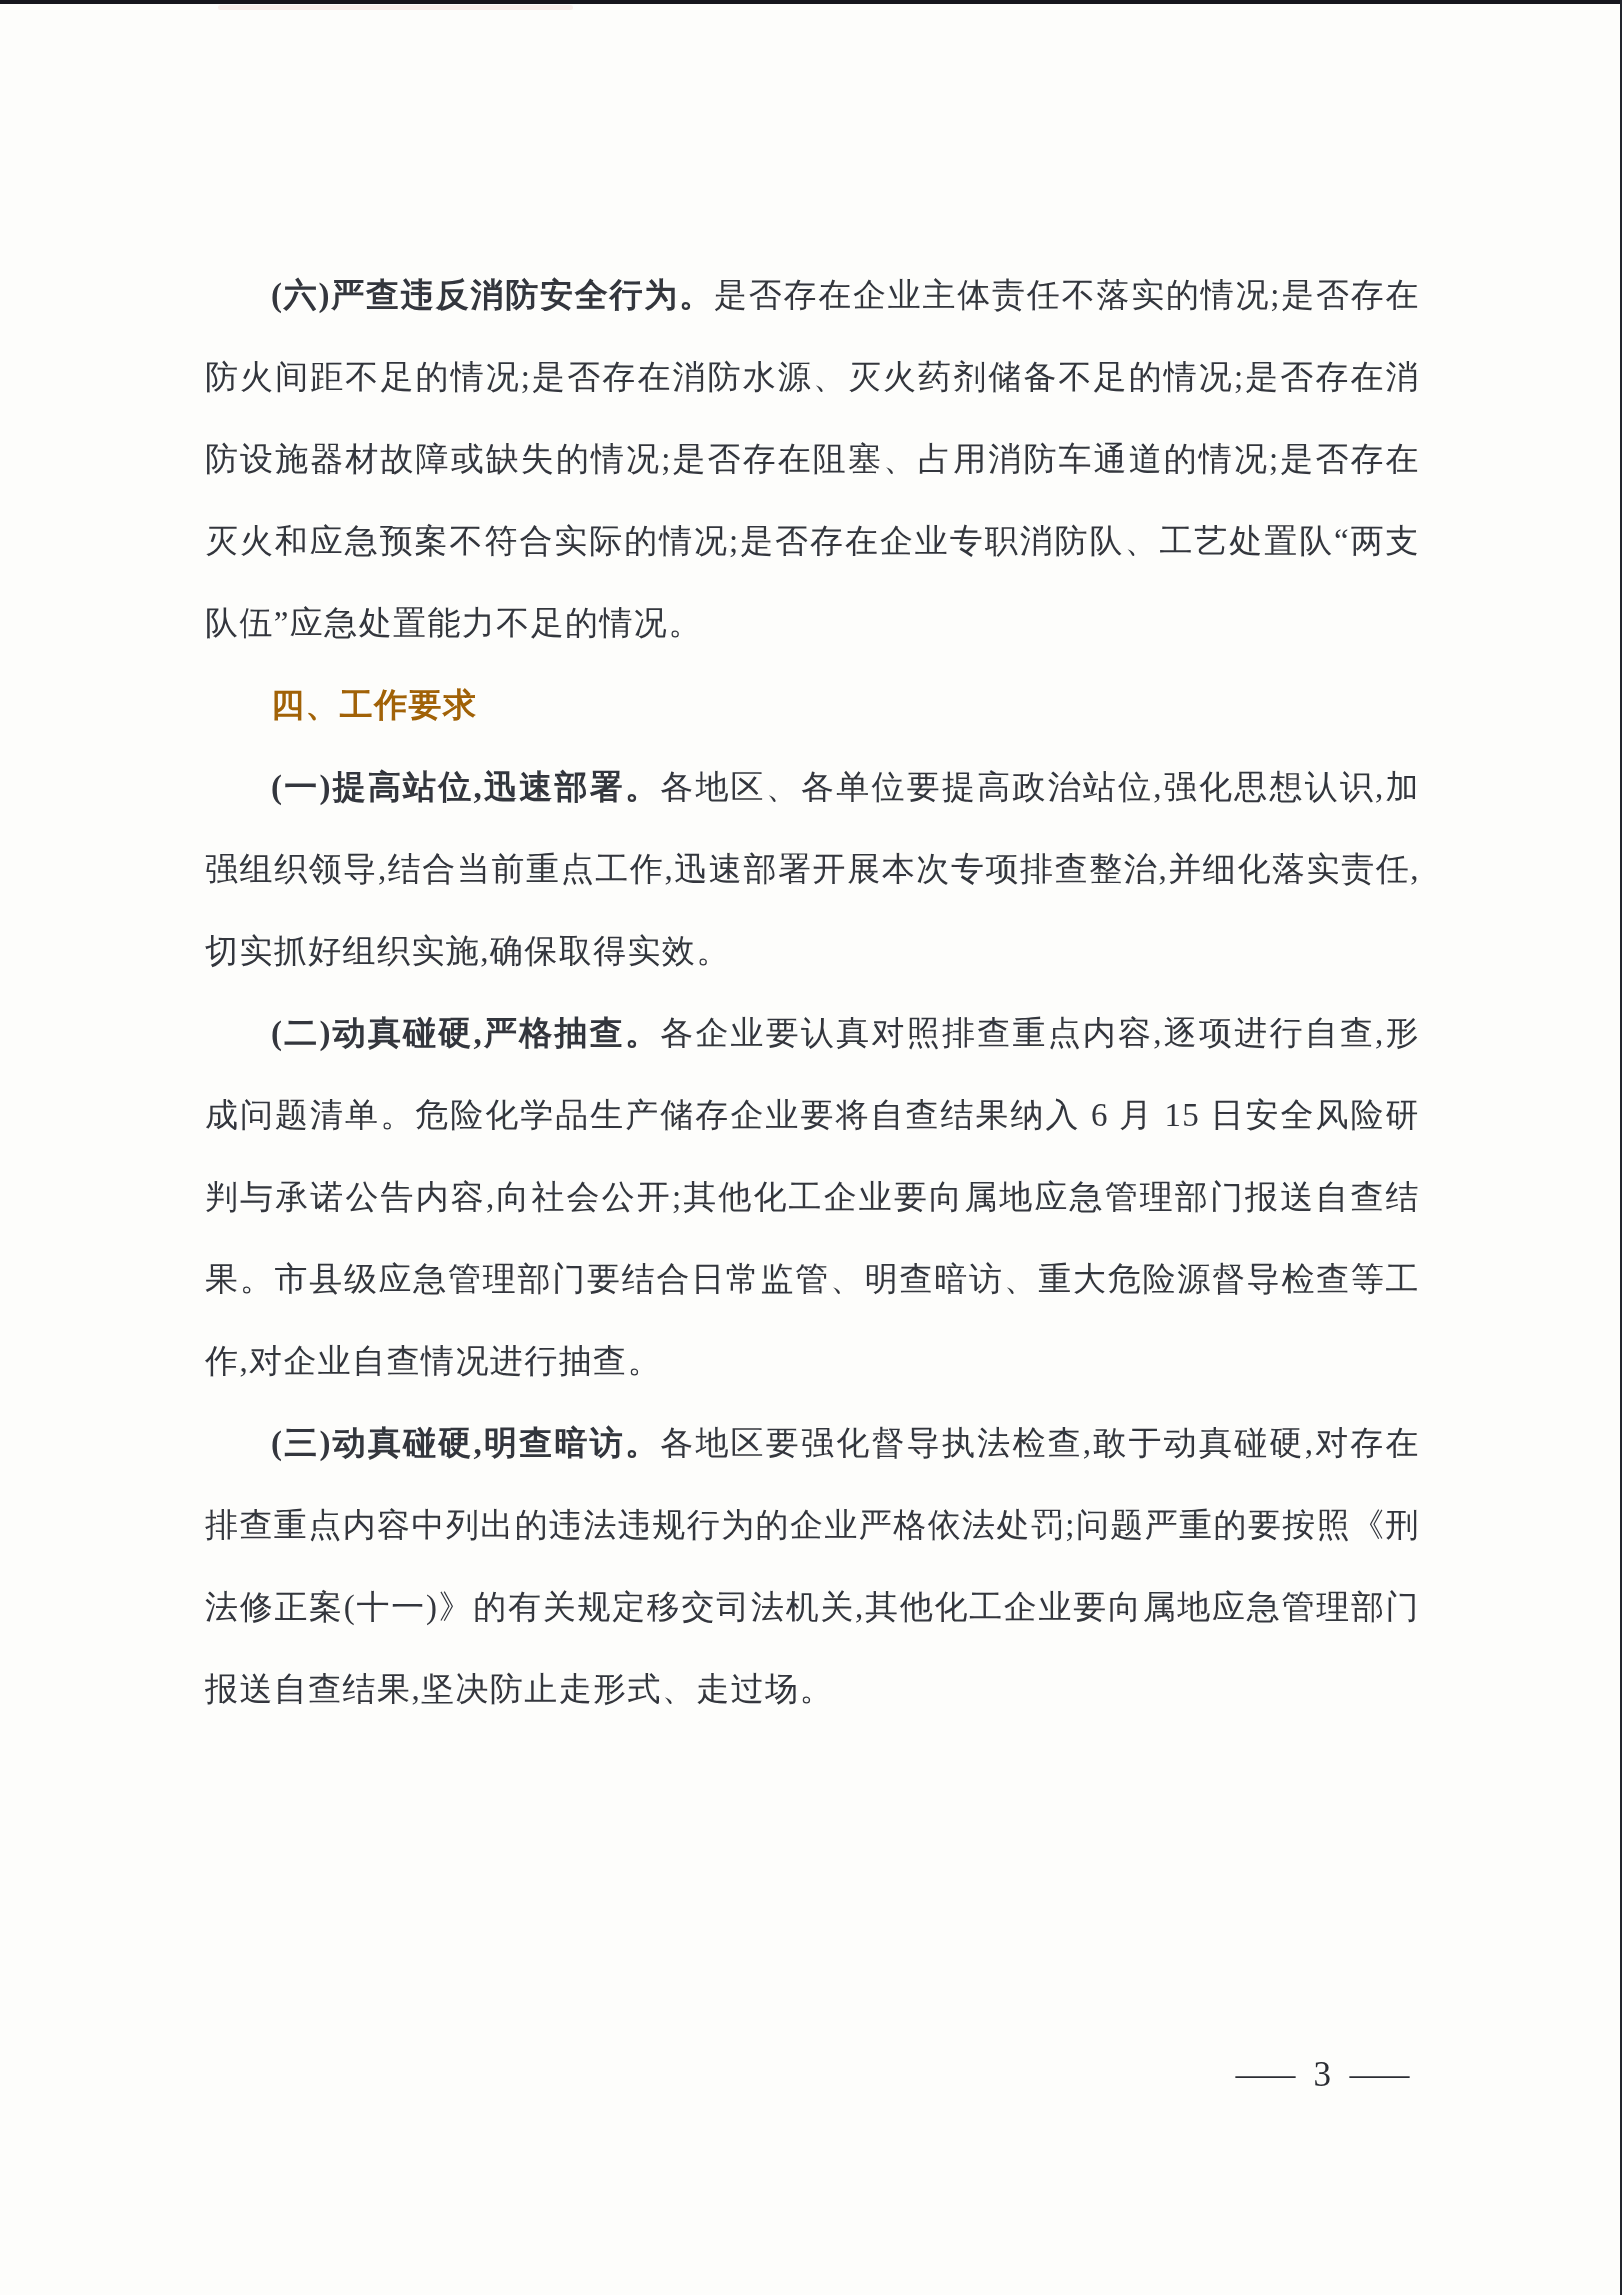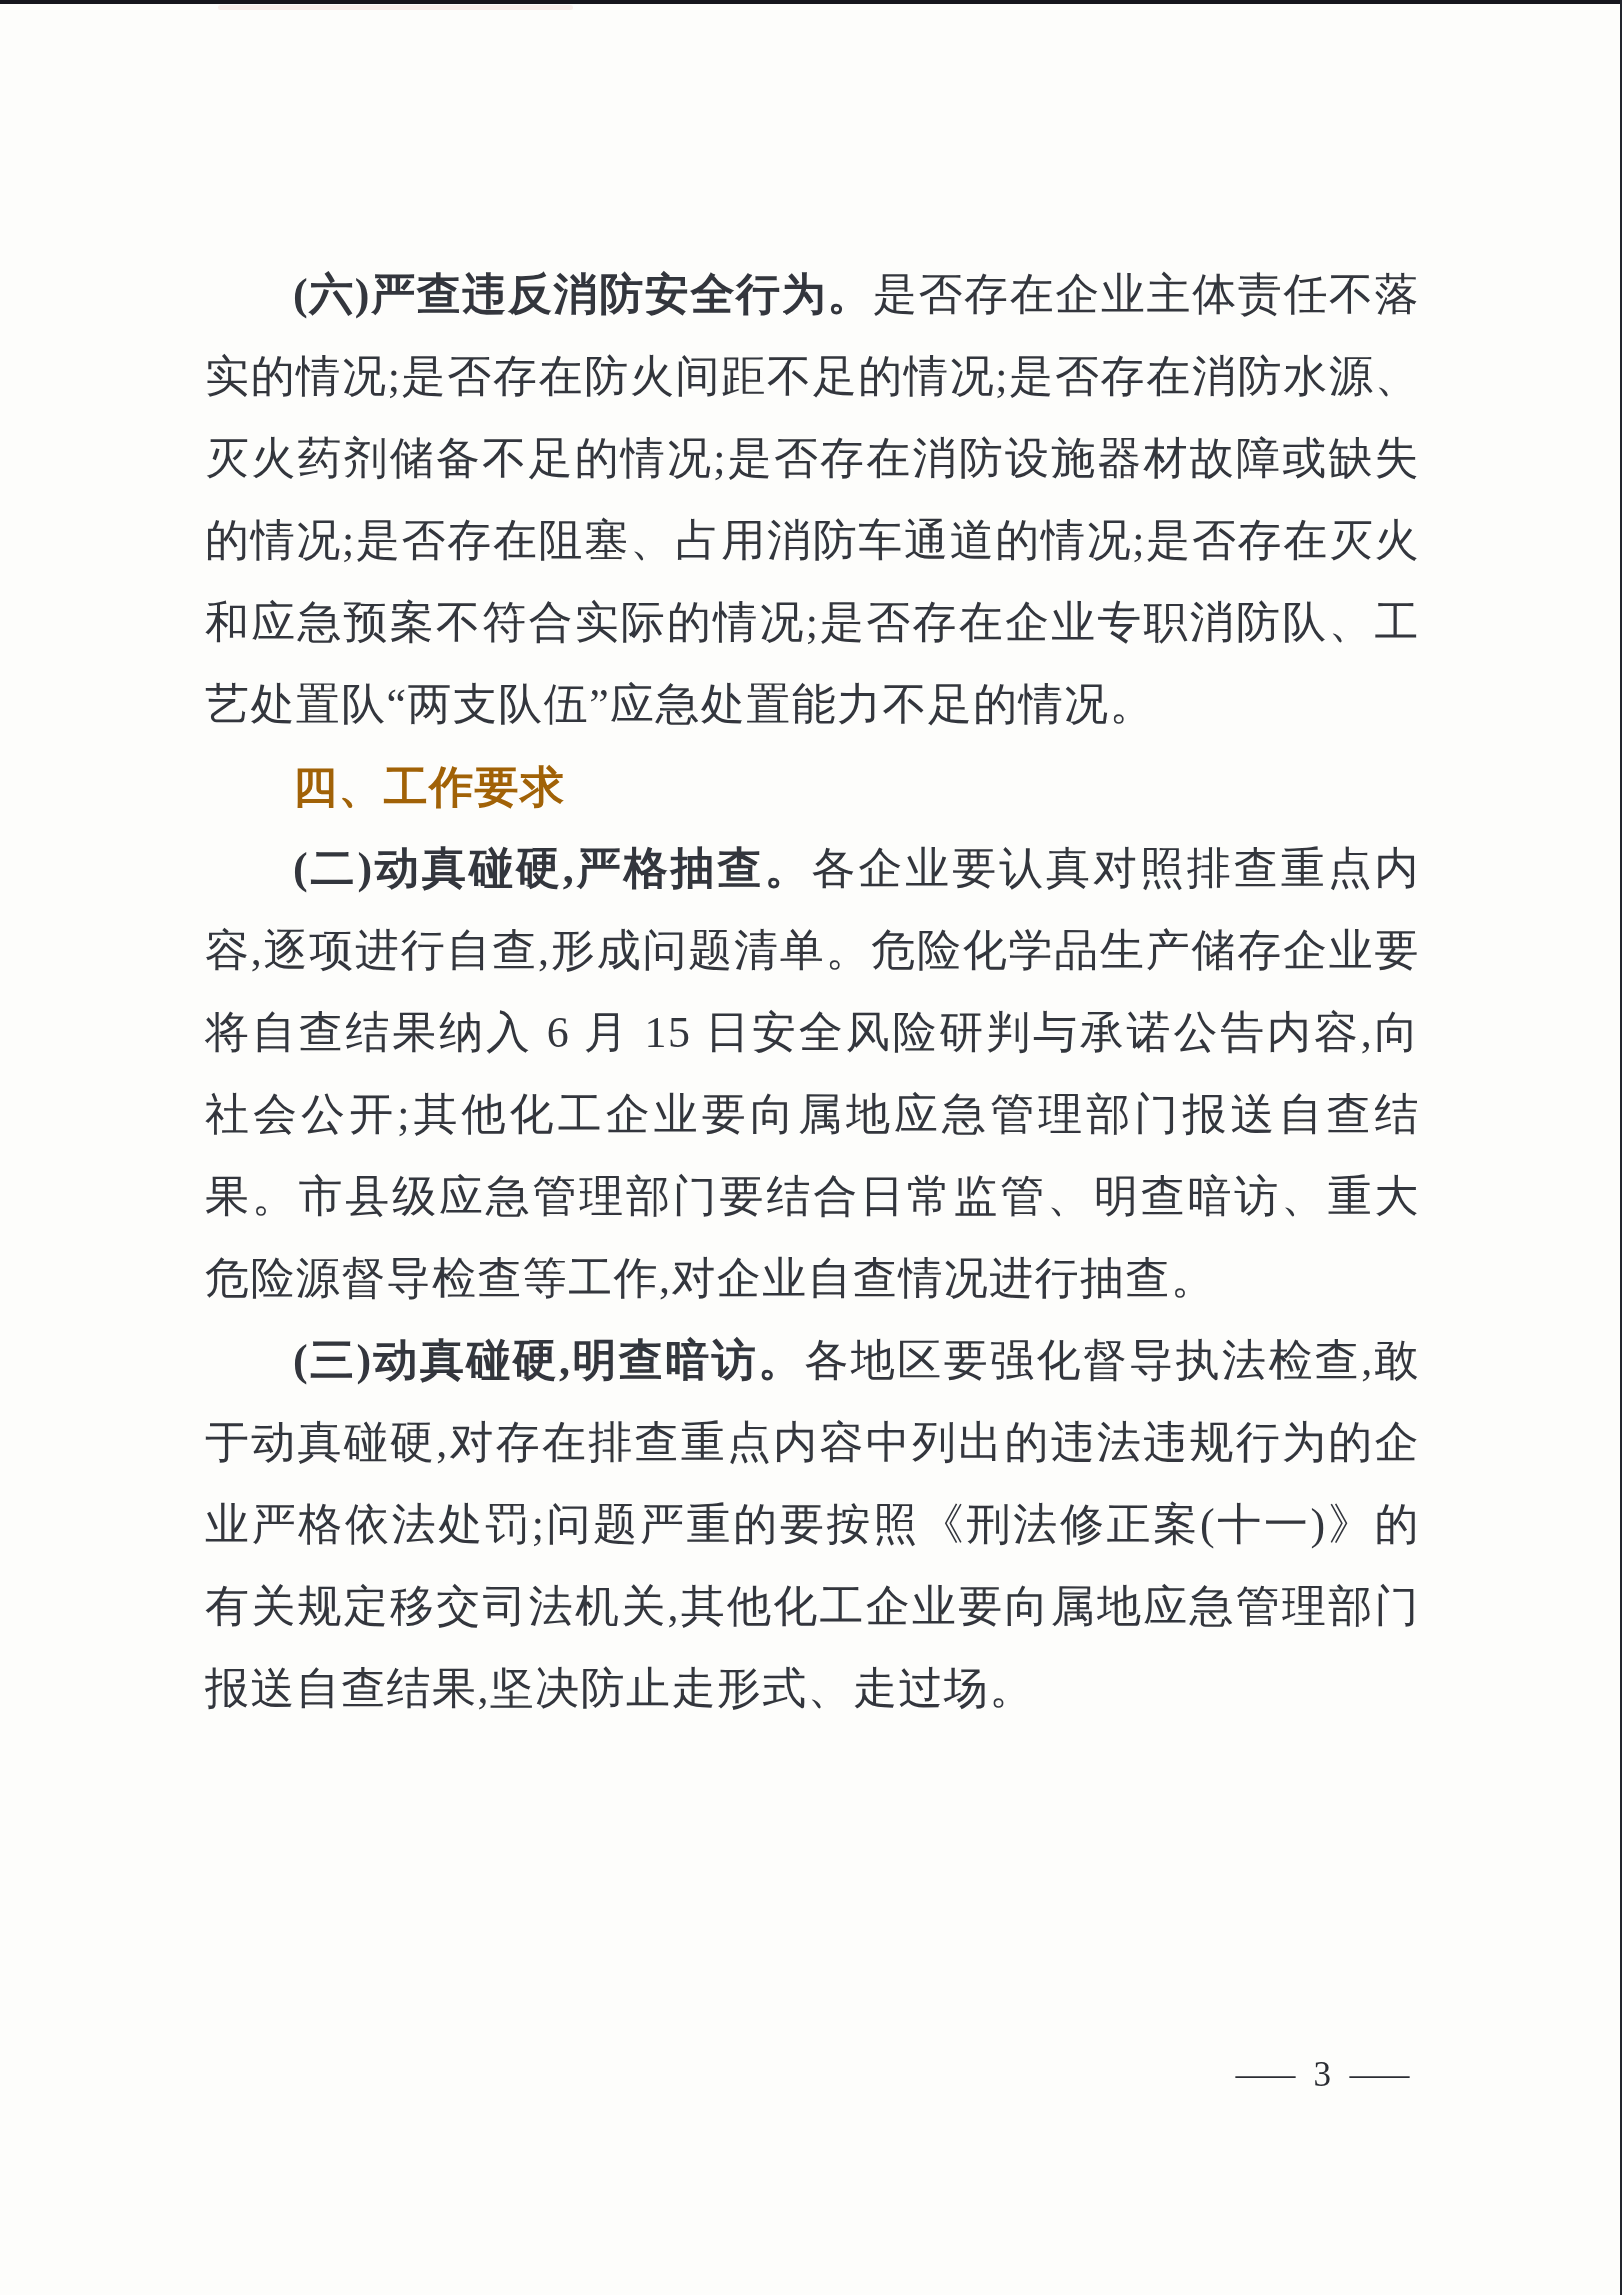--- a/index.html
+++ b/index.html
@@ -34,21 +34,21 @@
     width: 355px; height: 5.5px;
     background: rgba(220, 120, 100, 0.10);
     border-radius: 2.7px;
   }
   
   .content {
     position: absolute;
     left: 205px;
     width: 1215px;
     top: 254px;
-    font-size: 44px;
+    font-size: 33px;
     line-height: 82px;
     color: #33363d;
     text-align: justify;
     text-justify: inter-ideograph;
     letter-spacing: 1.4px;
   }
   .content p {
     margin: 0;
     padding: 0;
     text-indent: 2em;
@@ -91,20 +91,21 @@
   <div class="scan-edge-top"></div>
   <div class="scan-edge-right"></div>
   <div class="scan-smudge"></div>
 
   <div class="content">
 
     <p><span class="lead">(六)严查违反消防安全行为。</span><span>是否存在企业主体责任不落实的情况;是否存在防火间距不足的情况;是否存在消防水源、灭火药剂储备不足的情况;是否存在消防设施器材故障或缺失的情况;是否存在阻塞、占用消防车通道的情况;是否存在灭火和应急预案不符合实际的情况;是否存在企业专职消防队、工艺处置队“两支队伍”应急处置能力不足的情况。</span></p>
 
     <p class="section-heading">四、工作要求</p>
 
+    <p><span class="lead">(一)提高站位,迅速部署。</span><span>各地区、各单位要提高政治站位,强化思想认识,加强组织领导,结合当前重点工作,迅速部署开展本次专项排查整治,并细化落实责任,切实抓好组织实施,确保取得实效。</span></p>
 
     <p><span class="lead">(二)动真碰硬,严格抽查。</span><span>各企业要认真对照排查重点内容,逐项进行自查,形成问题清单。危险化学品生产储存企业要将自查结果纳入 6 月 15 日安全风险研判与承诺公告内容,向社会公开;其他化工企业要向属地应急管理部门报送自查结果。市县级应急管理部门要结合日常监管、明查暗访、重大危险源督导检查等工作,对企业自查情况进行抽查。</span></p>
 
     <p><span class="lead">(三)动真碰硬,明查暗访。</span><span>各地区要强化督导执法检查,敢于动真碰硬,对存在排查重点内容中列出的违法违规行为的企业严格依法处罚;问题严重的要按照《刑法修正案(十一)》的有关规定移交司法机关,其他化工企业要向属地应急管理部门报送自查结果,坚决防止走形式、走过场。</span></p>
 
   </div>
 
   <div class="page-number">
     <span class="dash">—</span>
     <span class="num">3</span>

